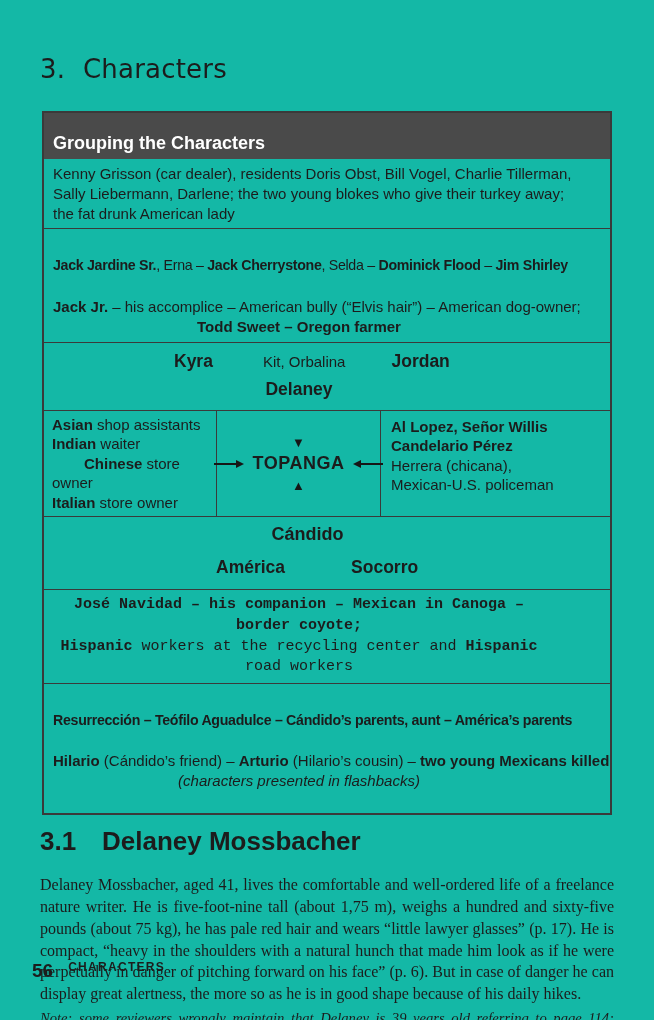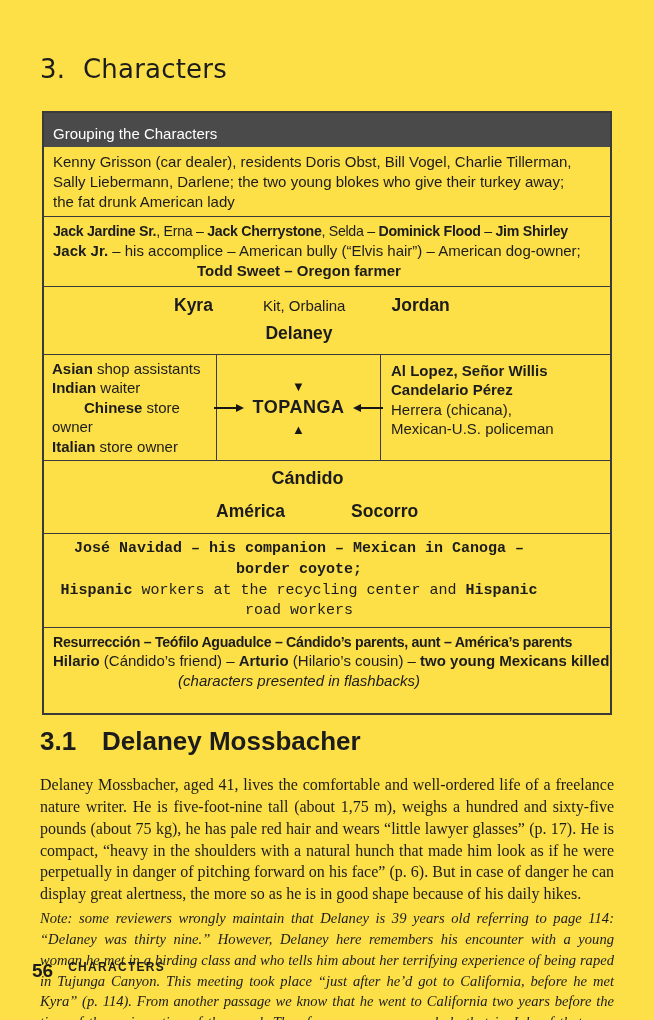--- a/index.html
+++ b/index.html
@@ -1,33 +1,33 @@
 <!DOCTYPE html>
 <html><head>
 <meta charset="utf-8">
 <style>
   html,body { margin:0; padding:0; background:#ffffff; }
   .page {
-    position:relative; width:654px; height:1020px; background:#fde047;
+    position:relative; width:654px; height:1020px; background:#14b8a6;
     box-sizing:border-box; padding:54px 40px 0 40px; overflow:hidden;
     color:#1c1c1c; font-family:"Liberation Sans", sans-serif;
   }
   
   .h1 { font-family:"DejaVu Sans", sans-serif; font-size:26px; font-weight:400; letter-spacing:0.2px; }
   .h1 .num { display:inline-block; width:43px; }
   .h2 { font-family:Liberation Sans, sans-serif; font-size:26px; font-weight:700; margin-top:11px; }
   .h2 .num { display:inline-block; width:62px; font-weight:700; }
 
   
   .gtable { width:570px; margin:27px 0 0 2px; border:2px solid #3a3a3a; box-sizing:border-box; }
-  .thead { background:#4a4a4a; color:#ffffff; font-weight:400; font-size:15px; padding:12px 9px 5px 9px; }
+  .thead { background:#4a4a4a; color:#ffffff; font-weight:700; font-size:18px; padding:20px 9px 5px 9px; }
   .trow { border-top:1.5px solid #3a3a3a; padding:5px 9px; font-size:15px; line-height:1.32; }
   .trow.first { border-top:0; }
   .b { font-weight:700; }
-  .nowrap { white-space:nowrap; }
+  .nowrap { white-space:nowrap;margin-top:22px; }
   .tight { letter-spacing:-0.3px; font-size:14.2px; }
   .center-off { text-align:center; padding-right:56px; }
 
   .row-kyra { padding:7px 9px 9px 9px; }
   .kyra-line { display:flex; align-items:baseline; }
   .name-lg { font-weight:700; font-size:17.5px; }
   .kyra-line .kyra { margin-left:121px; }
   .kyra-line .kit { margin-left:50px; font-size:15px; }
   .kyra-line .jordan { margin-left:46px; }
   .delaney-line { margin-top:5px; }

